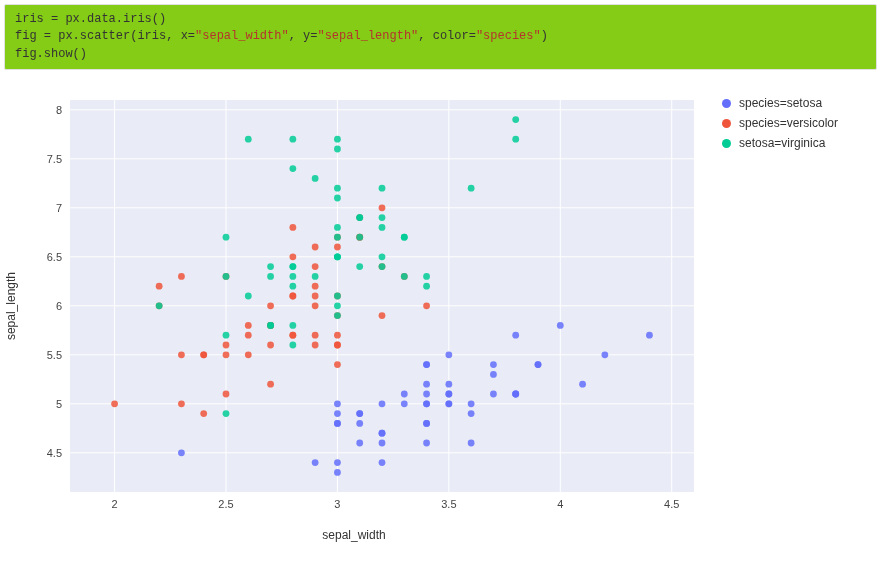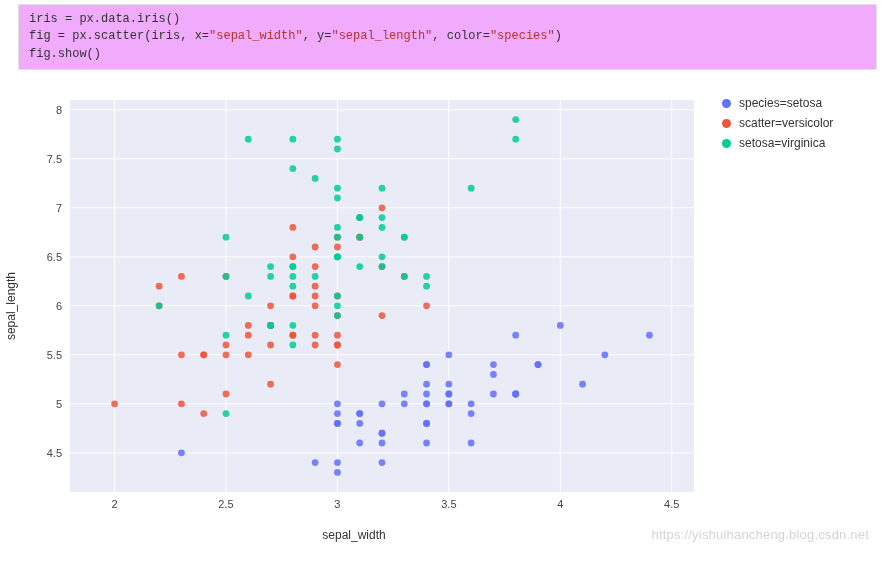--- a/index.html
+++ b/index.html
@@ -1,22 +1,22 @@
 <!DOCTYPE html>
 <html><head>
 <meta charset="utf-8">
 <style>
   * { box-sizing: border-box; margin: 0; padding: 0; }
   body { font-family: "Courier New", monospace; font-size: 12px; background: #fff; width: 881px; }
   .code-block {
-    background: #f0abfc;
+    background: #84cc16;
     border: 1px solid #e0e0e0;
     border-radius: 2px;
     padding: 6px 10px;
-    margin: 4px 4px 10px 18px;
+    margin: 4px 4px 10px 4px;
     line-height: 1.45;
     color: #333;
     font-family: Consolas, "Courier New", monospace;
   }
   .str  { color: #b5342d; }
   .paren{ color: #333; }
 
   .figure-wrap { display: flex; padding: 6px 10px 6px 4px; font-family: Arial, sans-serif; position: relative; }
   .plot-col { display: flex; flex-direction: column; align-items: center; }
   .yaxis-title { writing-mode: vertical-rl; transform: rotate(180deg); font-size: 12px; color: #333; margin-right: 6px; }
@@ -226,22 +226,21 @@
     <div class="xaxis-title">sepal_width</div>
   </div>
 
   <div class="legend">
     <div class="legend-item">
       <span class="legend-swatch" style="background:#636efa"></span>
       <span>species=setosa</span>
     </div>
     <div class="legend-item">
       <span class="legend-swatch" style="background:#ef553b"></span>
-      <span>scatter=versicolor</span>
+      <span>species=versicolor</span>
     </div>
     <div class="legend-item">
       <span class="legend-swatch" style="background:#00cc96"></span>
       <span>setosa=virginica</span>
     </div>
   </div>
 
-  <div class="watermark">https://yishuihancheng.blog.csdn.net</div>
 </div>
 
 </body></html>

